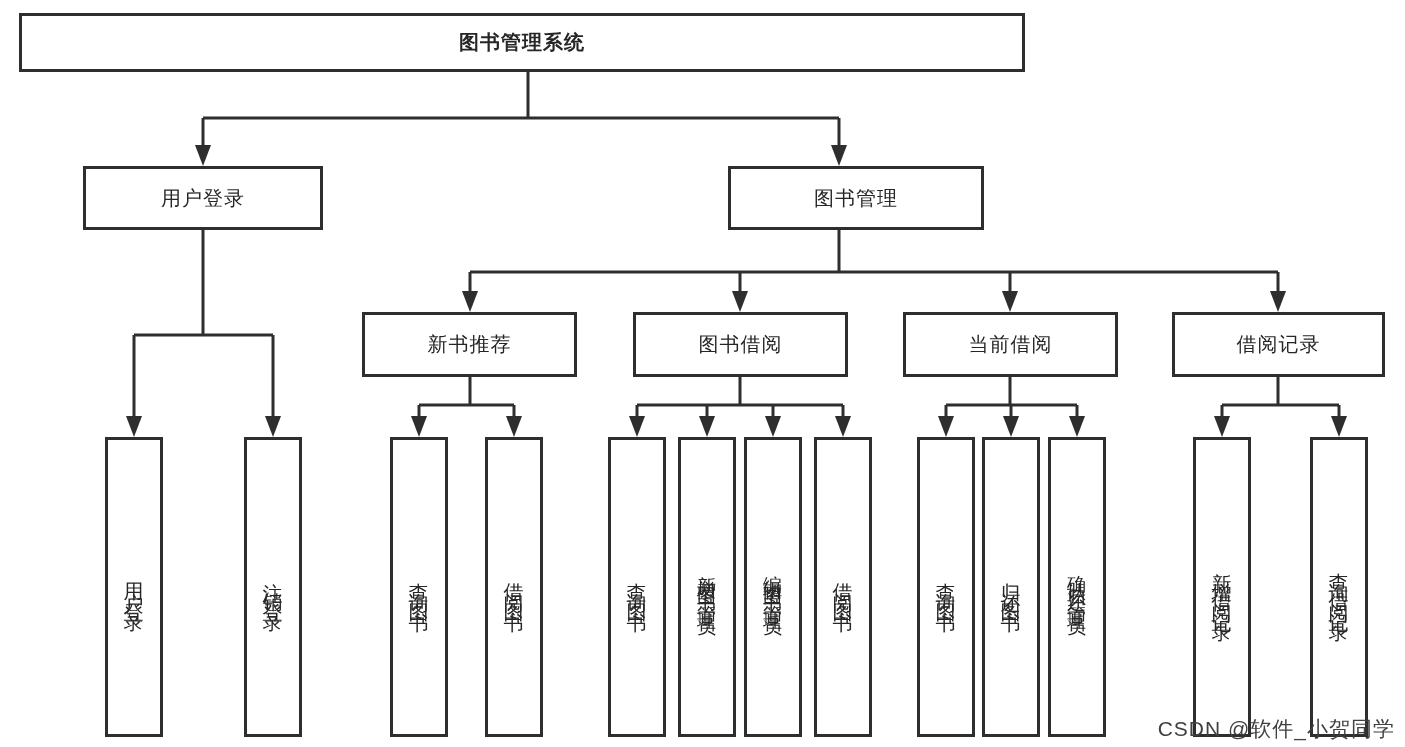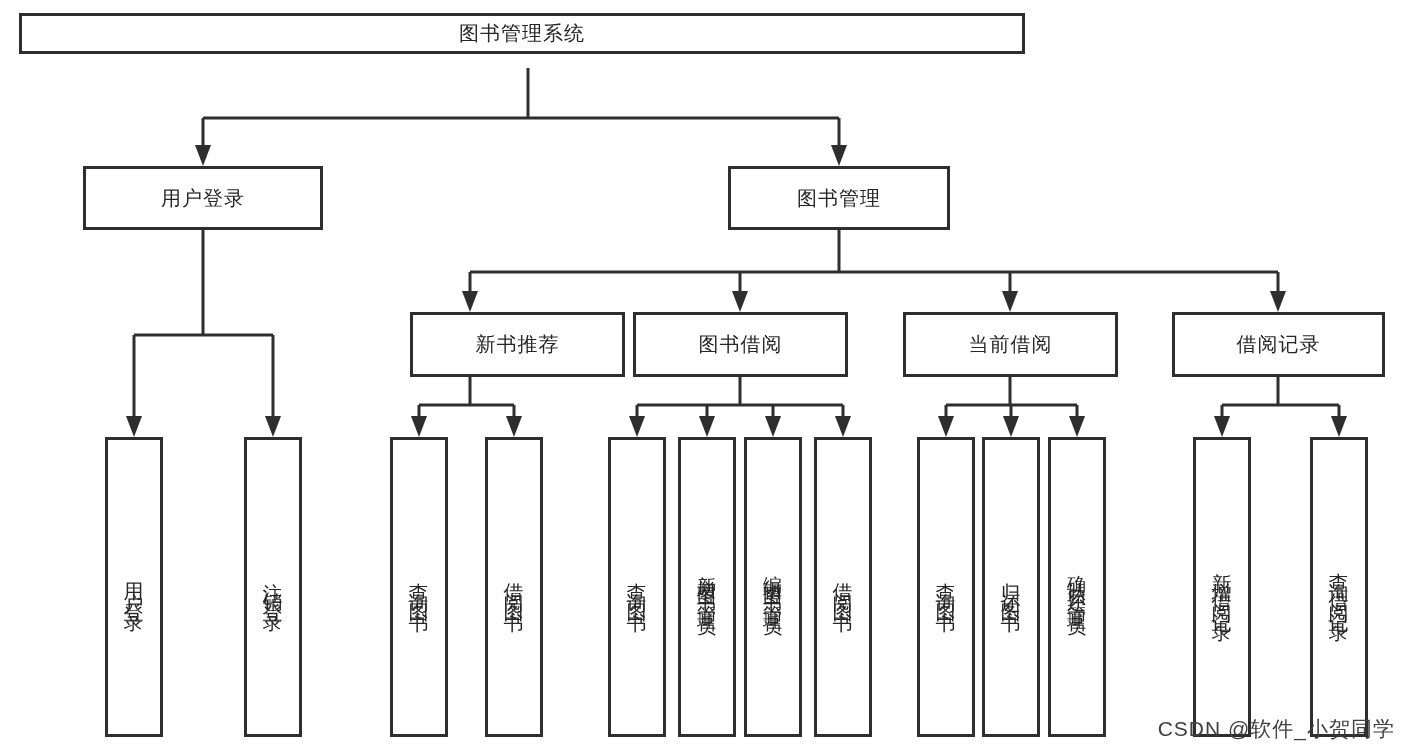--- a/index.html
+++ b/index.html
@@ -74,32 +74,32 @@
 
       <path d="M938,416 h16 l-8,21 z"></path>
       <path d="M1003,416 h16 l-8,21 z"></path>
       <path d="M1069,416 h16 l-8,21 z"></path>
 
       <path d="M1214,416 h16 l-8,21 z"></path>
       <path d="M1331,416 h16 l-8,21 z"></path>
     </g>
   </svg>
 
-  <div class="node" style="left:19px;top:13px;width:1006px;height:41px;">
+  <div class="node" style="left:19px;top:13px;width:1006px;height:59px;font-weight:bold;">
     <span>图书管理系统</span>
   </div>
 
   <div class="node" style="left:83px;top:166px;width:240px;height:64px;">
     <span>用户登录</span>
   </div>
-  <div class="node" style="left:728px;top:166px;width:222px;height:64px;">
+  <div class="node" style="left:728px;top:166px;width:256px;height:64px;">
     <span>图书管理</span>
   </div>
 
-  <div class="node" style="left:362px;top:312px;width:215px;height:65px;margin-left:48px;">
+  <div class="node" style="left:362px;top:312px;width:215px;height:65px;">
     <span>新书推荐</span>
   </div>
   <div class="node" style="left:633px;top:312px;width:215px;height:65px;font-family:Liberation Serif, serif;">
     <span>图书借阅</span>
   </div>
   <div class="node" style="left:903px;top:312px;width:215px;height:65px;">
     <span>当前借阅</span>
   </div>
   <div class="node" style="left:1172px;top:312px;width:213px;height:65px;">
     <span>借阅记录</span>

